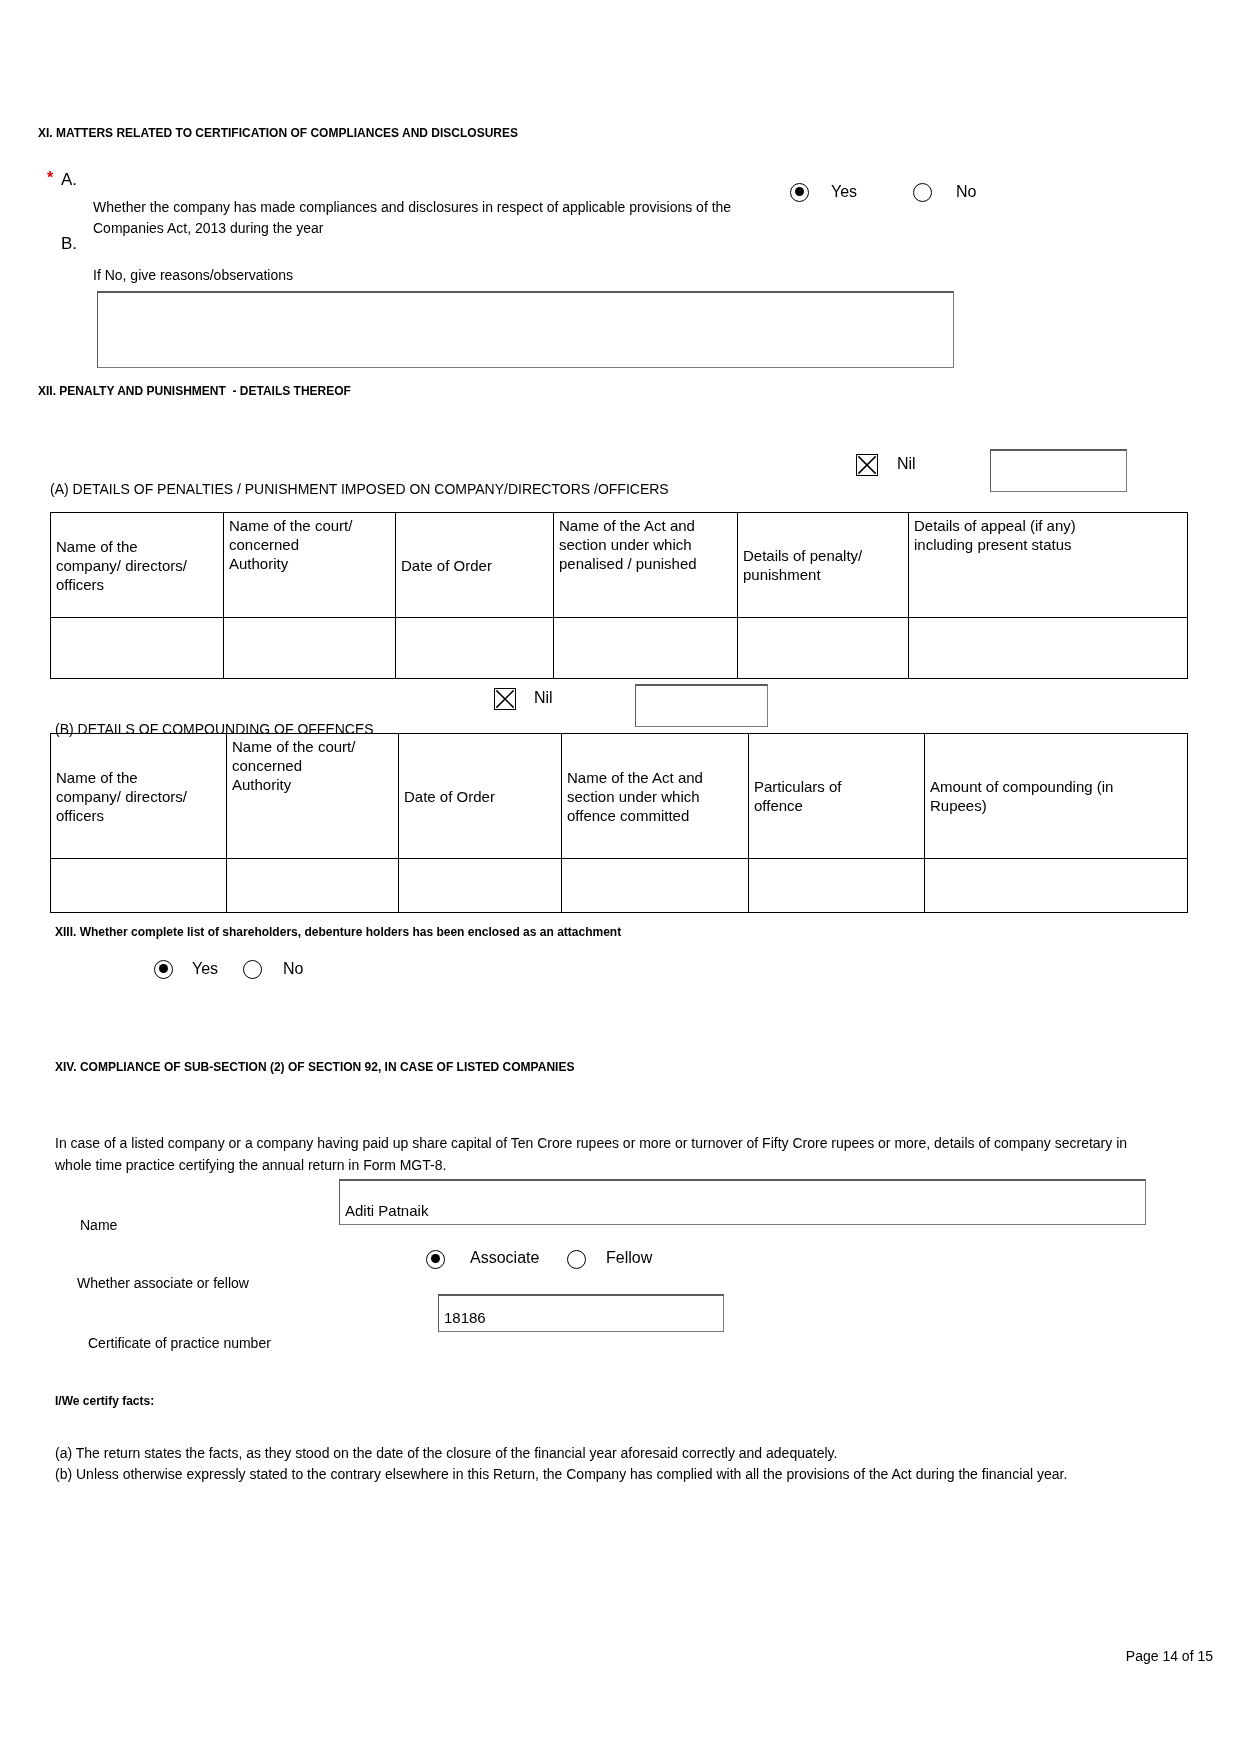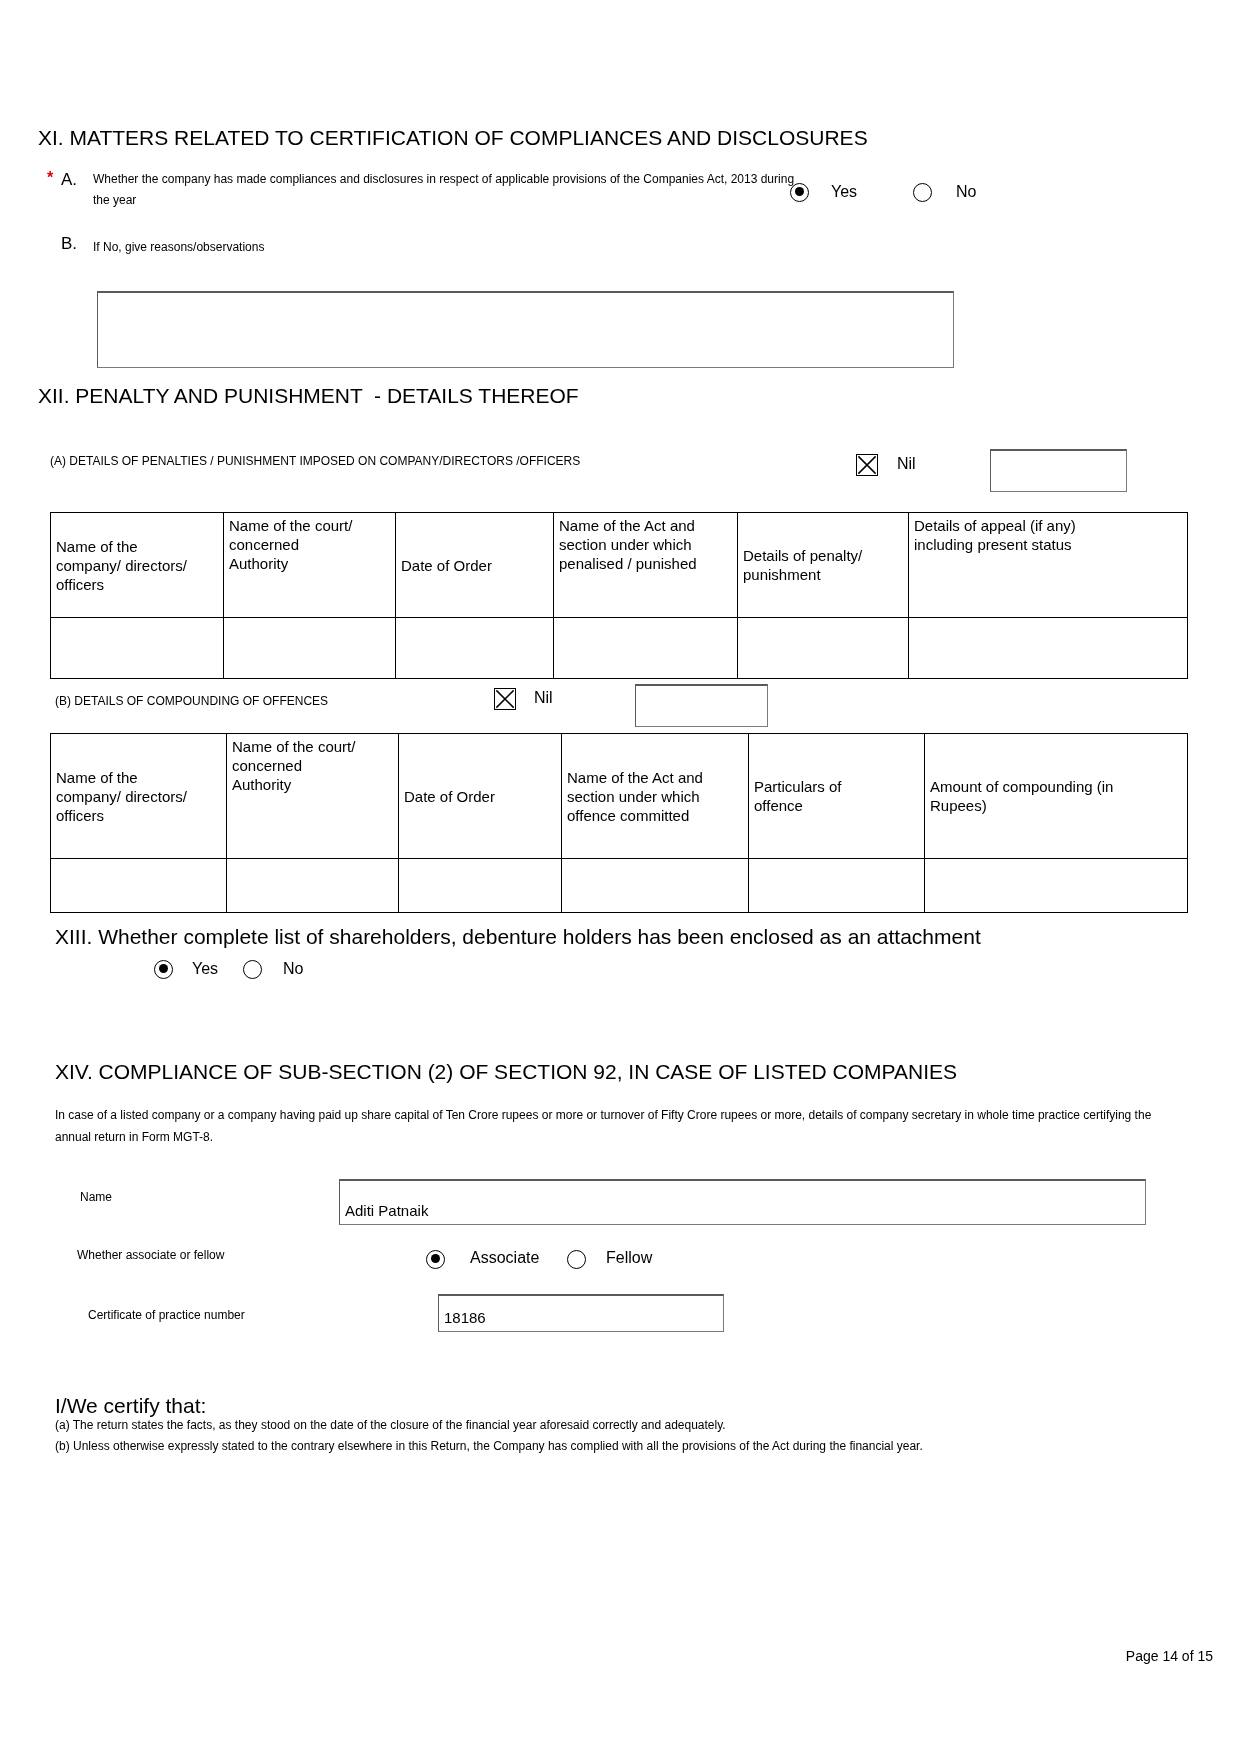--- a/index.html
+++ b/index.html
@@ -1,20 +1,20 @@
 <!DOCTYPE html>
 <html><head>
 <meta charset="utf-8">
 <style>
   html,body{margin:0;padding:0;background:#fff;}
   .page{position:relative;width:1241px;height:1755px;background:#ffffff;
         font-family:"Liberation Sans","DejaVu Sans",sans-serif;color:#000;overflow:hidden;}
   .abs{position:absolute;}
-  .h{font-weight:normal;font-size:21px;white-space:pre-wrap;}
-  .t{font-size:12px;line-height:21px;}
+  .h{font-weight:bold;font-size:12px;white-space:pre-wrap;}
+  .t{font-size:14px;line-height:21px;margin-top:28px;}
   .lbl17{font-size:17px;}
   .req{color:#e00000;font-weight:bold;font-size:16px;}
   .opt{font-size:16px;}
   
   .box{background:#fff;border:1px solid #7a7a7a;border-top:2px solid #5a5a5a;border-left:1px solid #5a5a5a;
        box-sizing:border-box;}
   .valuebox{display:flex;align-items:flex-end;padding:0 4px 5px 5px;font-size:15px;}
   
   .radio{width:19px;height:19px;border:1.6px solid #000;border-radius:50%;background:#fff;box-sizing:border-box;}
   .radio .dot{display:none;}
@@ -165,19 +165,19 @@
   <div class="abs radio checked" style="left:426px;top:1250px;">
       <div class="dot"></div>
     </div>
   <span class="abs opt" style="left:470px;top:1249px;">Associate</span>
   <div class="abs radio" style="left:567px;top:1250px;"></div>
   <span class="abs opt" style="left:606px;top:1249px;">Fellow</span>
 
   <span class="abs t" style="left:88px;top:1305px;">Certificate of practice number</span>
   <div class="abs box valuebox" style="left:438px;top:1294px;width:286px;height:38px;">18186</div>
 
-  <div class="abs h" style="left:55px;top:1394px;">I/We certify that:</div>
+  <div class="abs h" style="left:55px;top:1394px;">I/We certify facts:</div>
   <div class="abs t" style="left:55px;top:1415px;width:1105px;">(a) The return states the facts, as they stood on the date of the closure of the financial year aforesaid correctly and adequately.</div>
   <div class="abs t" style="left:55px;top:1436px;width:1105px;">(b) Unless otherwise expressly stated to the contrary elsewhere in this Return, the Company has complied with all the provisions of the Act during the financial year.</div>
 
   <div class="abs pagenum" style="right:28px;top:1648px;">Page 14 of 15</div>
 
 </div>
 
 </body></html>

